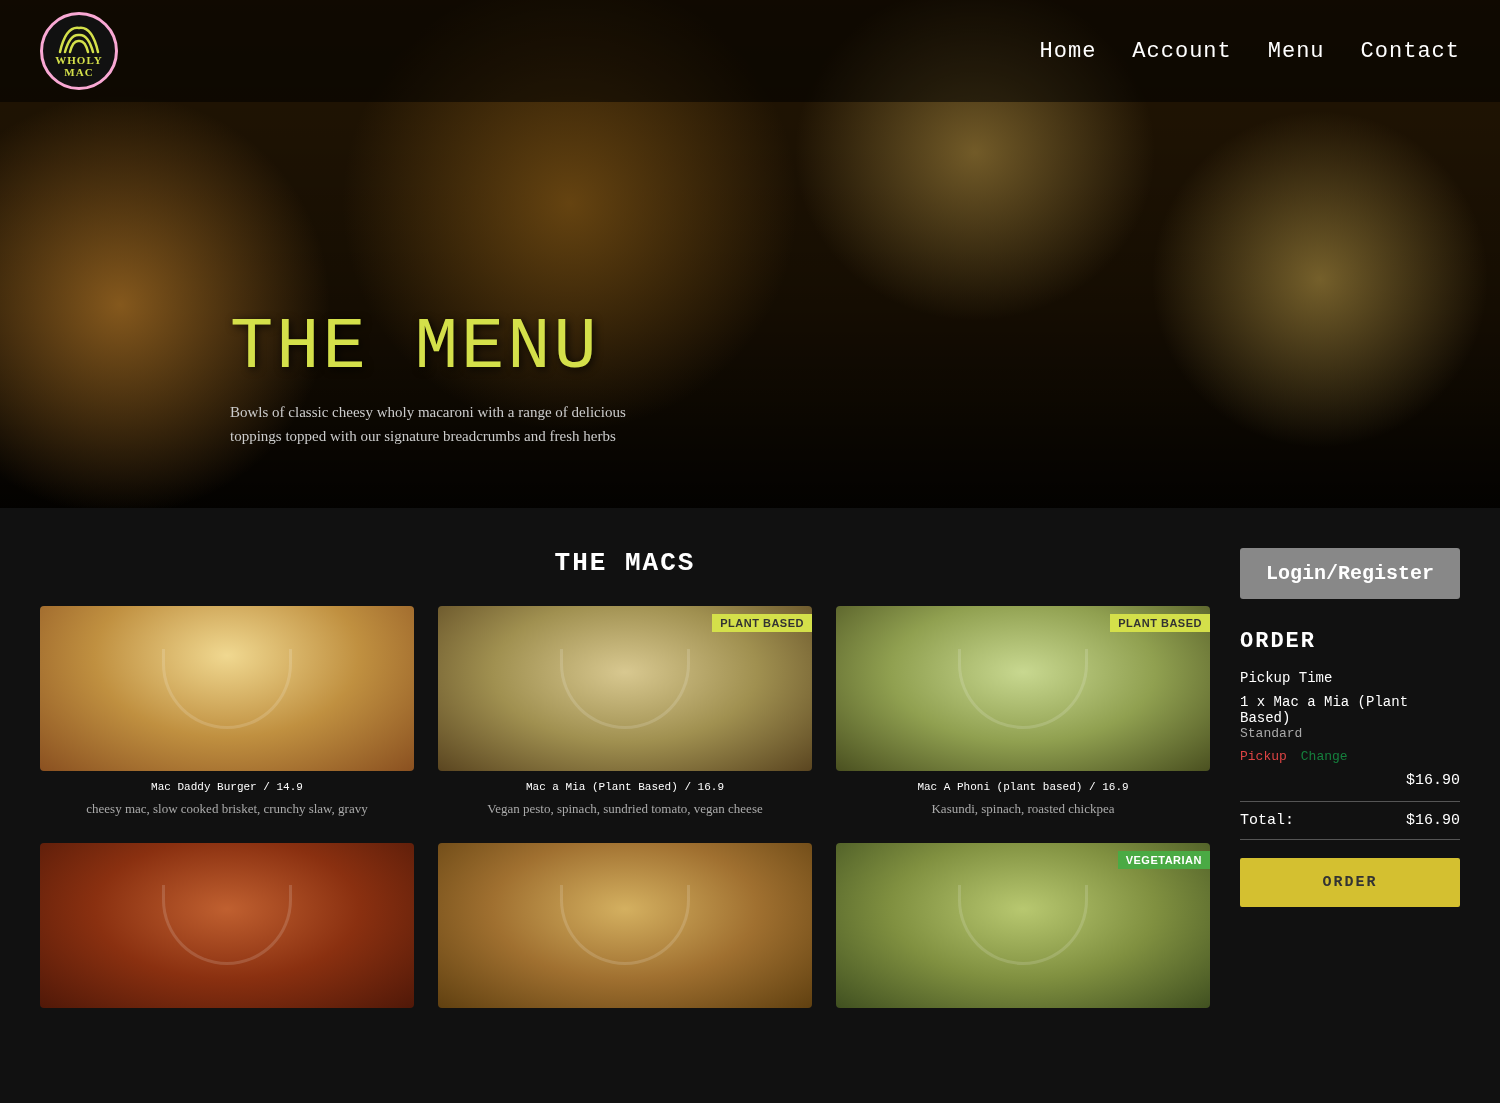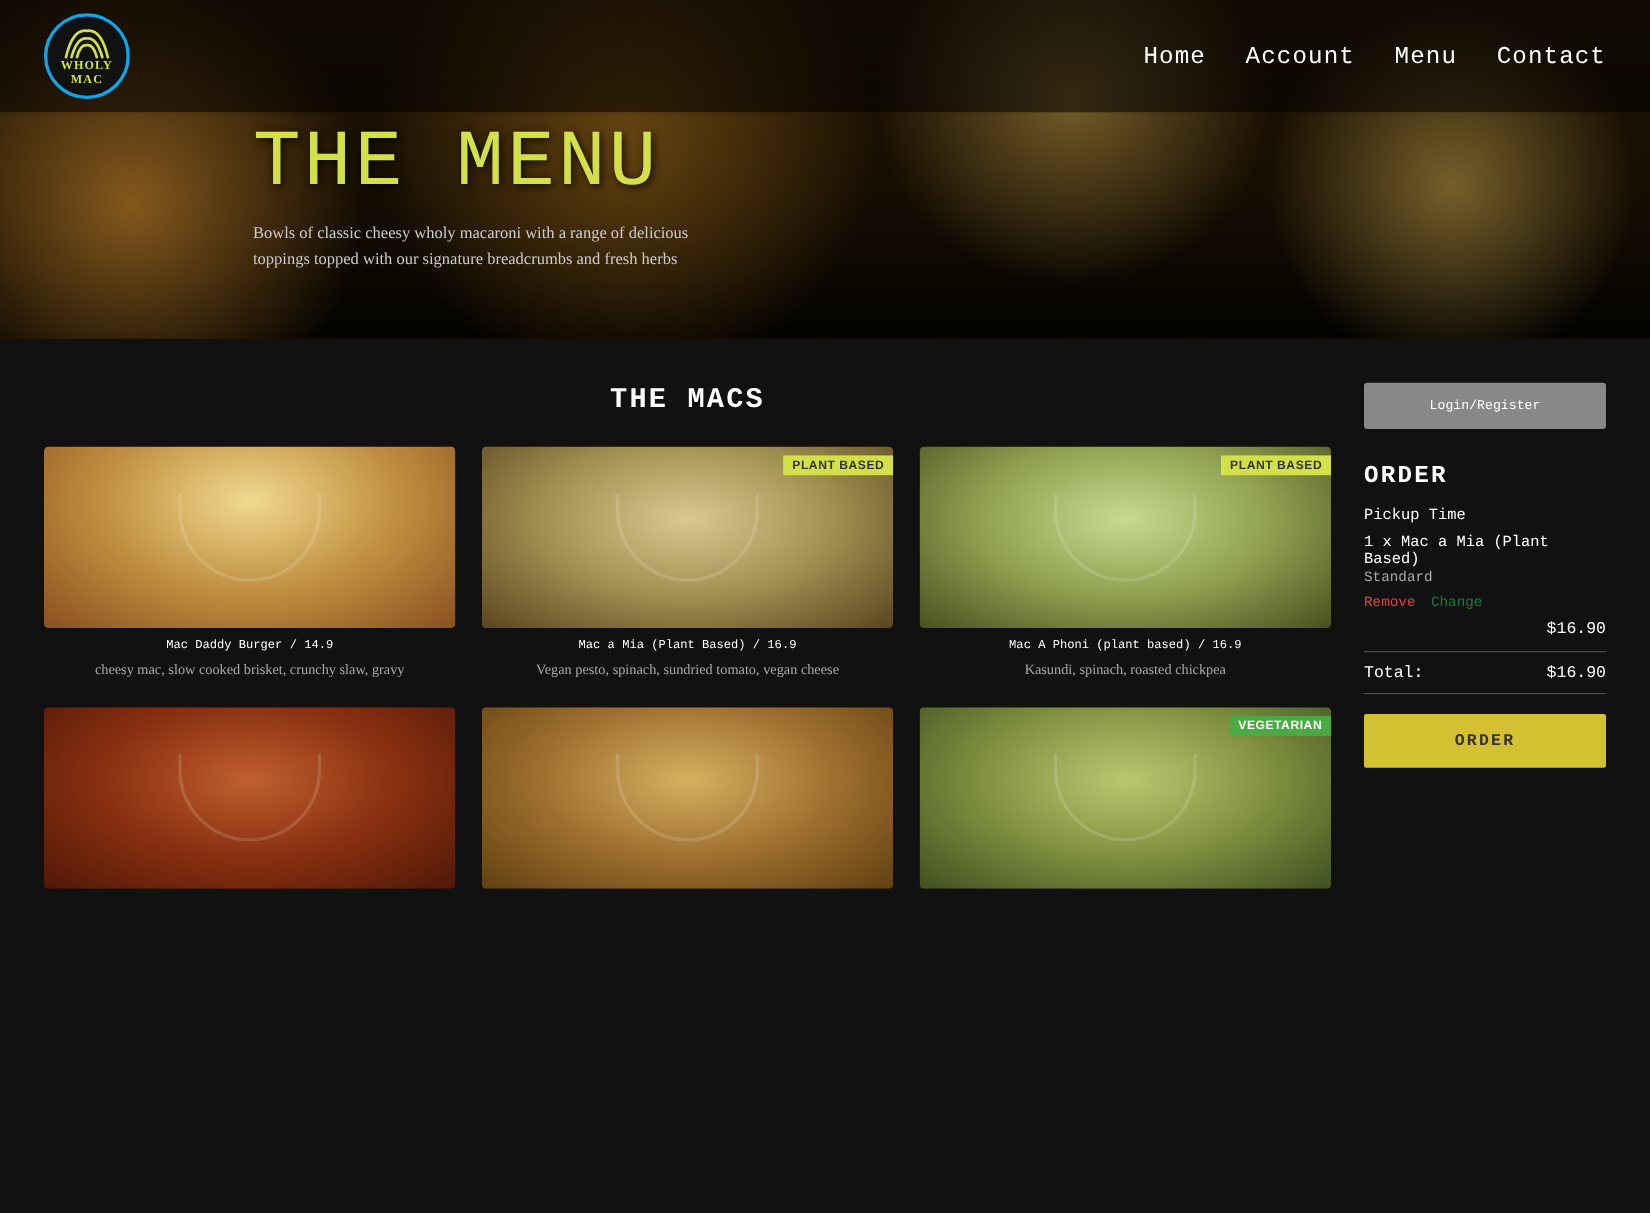--- a/index.html
+++ b/index.html
@@ -10,40 +10,40 @@
       position: absolute; top: 0; left: 0; right: 0; z-index: 10;
       display: flex; align-items: center; justify-content: space-between;
       padding: 12px 40px;
       background: rgba(0,0,0,0.55);
     }
     .logo-wrap {
       display: flex; align-items: center; gap: 10px;
     }
     .logo-circle {
       width: 78px; height: 78px; border-radius: 50%;
-      border: 3px solid #0ea5e9;
+      border: 3px solid #f9a8d4;
       background: #111;
       display: flex; flex-direction: column; align-items: center; justify-content: center;
       position: relative;
     }
     .logo-text-inner {
       font-size: 11px; color: #d4e04a; letter-spacing: 1px; font-weight: bold;
       text-transform: uppercase; text-align: center; line-height: 1.1;
     }
     .nav-links {
       display: flex; gap: 36px; list-style: none;
     }
     .nav-links a {
       color: #fff; text-decoration: none; font-size: 22px;
       font-family: 'Courier New', monospace; text-transform: capitalize; letter-spacing: 1px;
     }
 
     
     .hero {
-      position: relative; width: 100%; height: 308px; overflow: hidden;
+      position: relative; width: 100%; height: 508px; overflow: hidden;
     }
     .hero-bg {
       width: 100%; height: 100%;
       background: linear-gradient(
         to bottom,
         rgba(0,0,0,0.1) 0%,
         rgba(0,0,0,0.45) 60%,
         rgba(0,0,0,0.85) 100%
       ), 
       repeating-linear-gradient(
@@ -151,22 +151,22 @@
       border-top: none;
     }
 
     
     .sidebar {
       width: 220px; flex-shrink: 0;
     }
     .login-btn {
       width: 100%; padding: 14px;
       background: #888; border: none; color: #fff;
-      font-size: 12px; font-family: 'Courier New', monospace;
-      cursor: pointer; border-radius: 3px; margin-bottom: 30px;
+      font-size: 20px; font-family: 'Courier New', monospace;
+      cursor: pointer; border-radius: 3px; margin-bottom: 30px; font-weight: bold;
     }
 
     .order-section { margin-top: 0; }
     .order-title {
       font-size: 22px; font-family: 'Courier New', monospace;
       text-transform: uppercase; letter-spacing: 2px;
       margin-bottom: 16px;
     }
     .pickup-label {
       font-size: 14px; color: #fff; margin-bottom: 8px;
@@ -333,21 +333,21 @@
     <button class="login-btn">Login/Register</button>
 
     <div class="order-section">
       <h3 class="order-title">Order</h3>
 
       <div class="pickup-label">Pickup Time</div>
 
       <div class="order-item-name">1 x Mac a Mia (Plant Based)</div>
       <div class="order-item-variant">Standard</div>
       <div class="order-actions">
-        <button class="action-remove">Remove</button>
+        <button class="action-remove">Pickup</button>
         <button class="action-change">Change</button>
       </div>
       <div class="order-item-price">$16.90</div>
 
       <hr class="divider">
 
       <div class="order-total">
         <span>Total:</span>
         <span>$16.90</span>
       </div>

